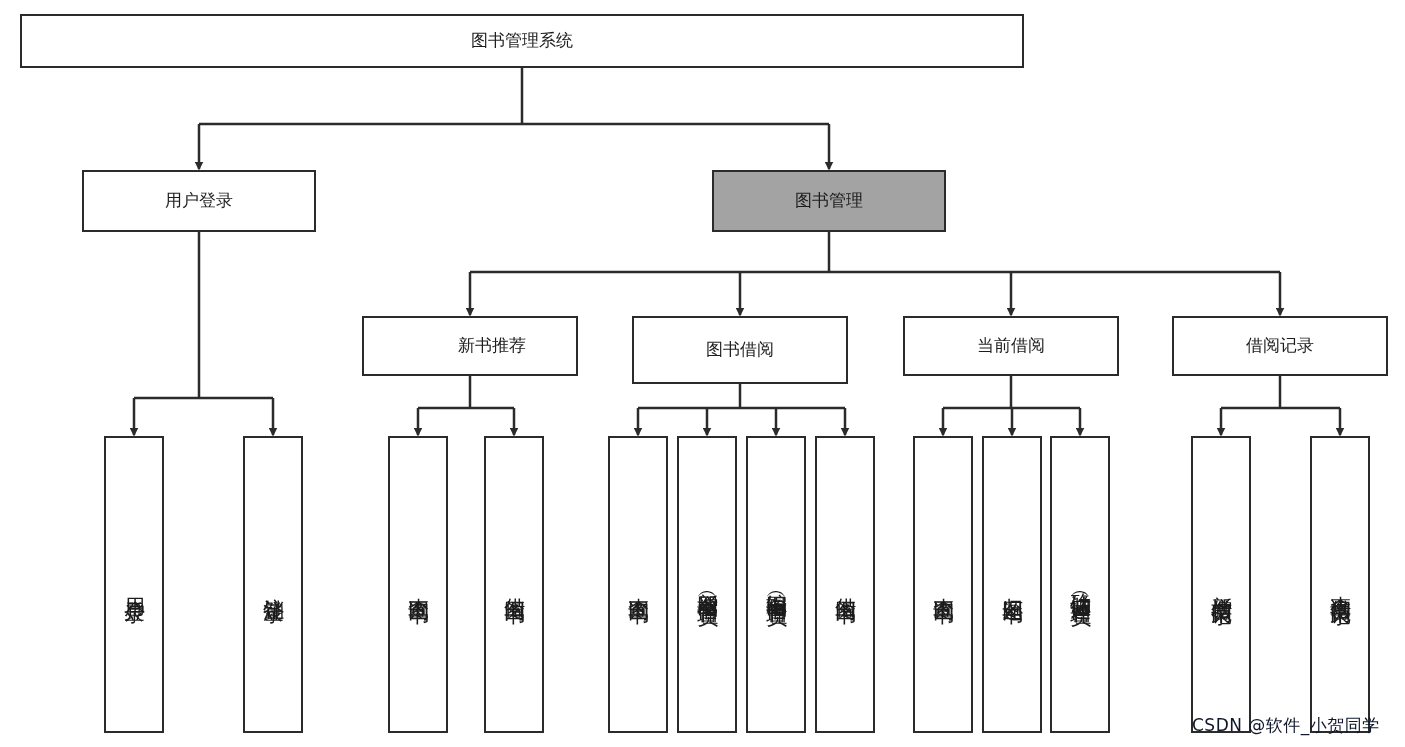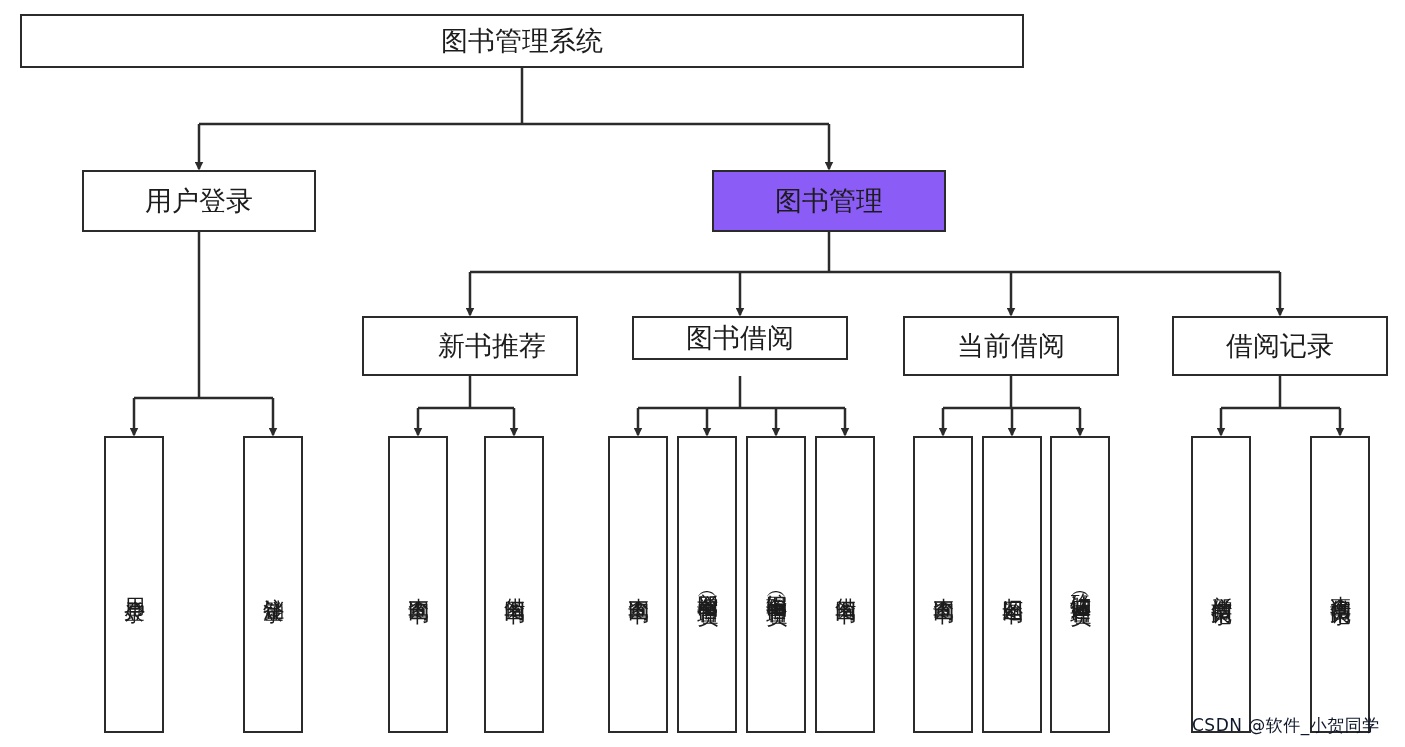--- a/index.html
+++ b/index.html
@@ -36,21 +36,21 @@
     overflow: hidden;
   }
   .node-label {
     color: #1c1c1c;
     line-height: 1.12;
     text-align: center;
     white-space: nowrap;
   }
   .node.horizontal .node-label {
     writing-mode: horizontal-tb;
-    font-size: 27px;
+    font-size: 17px;
   }
   .node.vertical .node-label {
     writing-mode: vertical-rl;
     text-orientation: upright;
     font-size: 21px;
     letter-spacing: 2px;
   }
   .watermark {
     position: absolute;
     color: #c9c9c9;
@@ -106,27 +106,27 @@
       </g>
   </svg>
 
   <div id="nodes-layer">
       <div class="node horizontal" style="left: 20px; top: 14px; width: 1004px; height: 54px; border-color: rgb(43, 43, 43); background: rgb(255, 255, 255);">
         <span class="node-label" style="color: rgb(28, 28, 28);">图书管理系统</span>
       </div>
       <div class="node horizontal" style="left: 82px; top: 170px; width: 234px; height: 62px; border-color: rgb(43, 43, 43); background: rgb(255, 255, 255);">
         <span class="node-label" style="color: rgb(28, 28, 28);">用户登录</span>
       </div>
-      <div class="node horizontal" style="left: 712px; top: 170px; width: 234px; height: 62px; border-color: rgb(43, 43, 43); background: #8b5cf6;">
+      <div class="node horizontal" style="left: 712px; top: 170px; width: 234px; height: 62px; border-color: rgb(43, 43, 43); background: #a3a3a3;">
         <span class="node-label" style="color: rgb(28, 28, 28);">图书管理</span>
       </div>
       <div class="node horizontal" style="left: 362px; top: 316px; width: 216px; height: 60px; border-color: rgb(43, 43, 43); background: rgb(255, 255, 255); padding-left: 44px;">
         <span class="node-label" style="color: rgb(28, 28, 28);">新书推荐</span>
       </div>
-      <div class="node horizontal" style="left: 632px; top: 316px; width: 216px; height: 44px; border-color: rgb(43, 43, 43); background: rgb(255, 255, 255);">
+      <div class="node horizontal" style="left: 632px; top: 316px; width: 216px; height: 68px; border-color: rgb(43, 43, 43); background: rgb(255, 255, 255);">
         <span class="node-label" style="color: rgb(28, 28, 28);">图书借阅</span>
       </div>
       <div class="node horizontal" style="left: 903px; top: 316px; width: 216px; height: 60px; border-color: rgb(43, 43, 43); background: rgb(255, 255, 255);">
         <span class="node-label" style="color: rgb(28, 28, 28); text-align: center;">当前借阅</span>
       </div>
       <div class="node horizontal" style="left: 1172px; top: 316px; width: 216px; height: 60px; border-color: rgb(43, 43, 43); background: rgb(255, 255, 255);">
         <span class="node-label" style="color: rgb(28, 28, 28);">借阅记录</span>
       </div>
       <div class="node vertical" style="left: 104px; top: 436px; width: 60px; height: 297px; border-color: rgb(43, 43, 43); background: rgb(255, 255, 255);">
         <span class="node-label" style="color: rgb(28, 28, 28);">用户登录</span>

